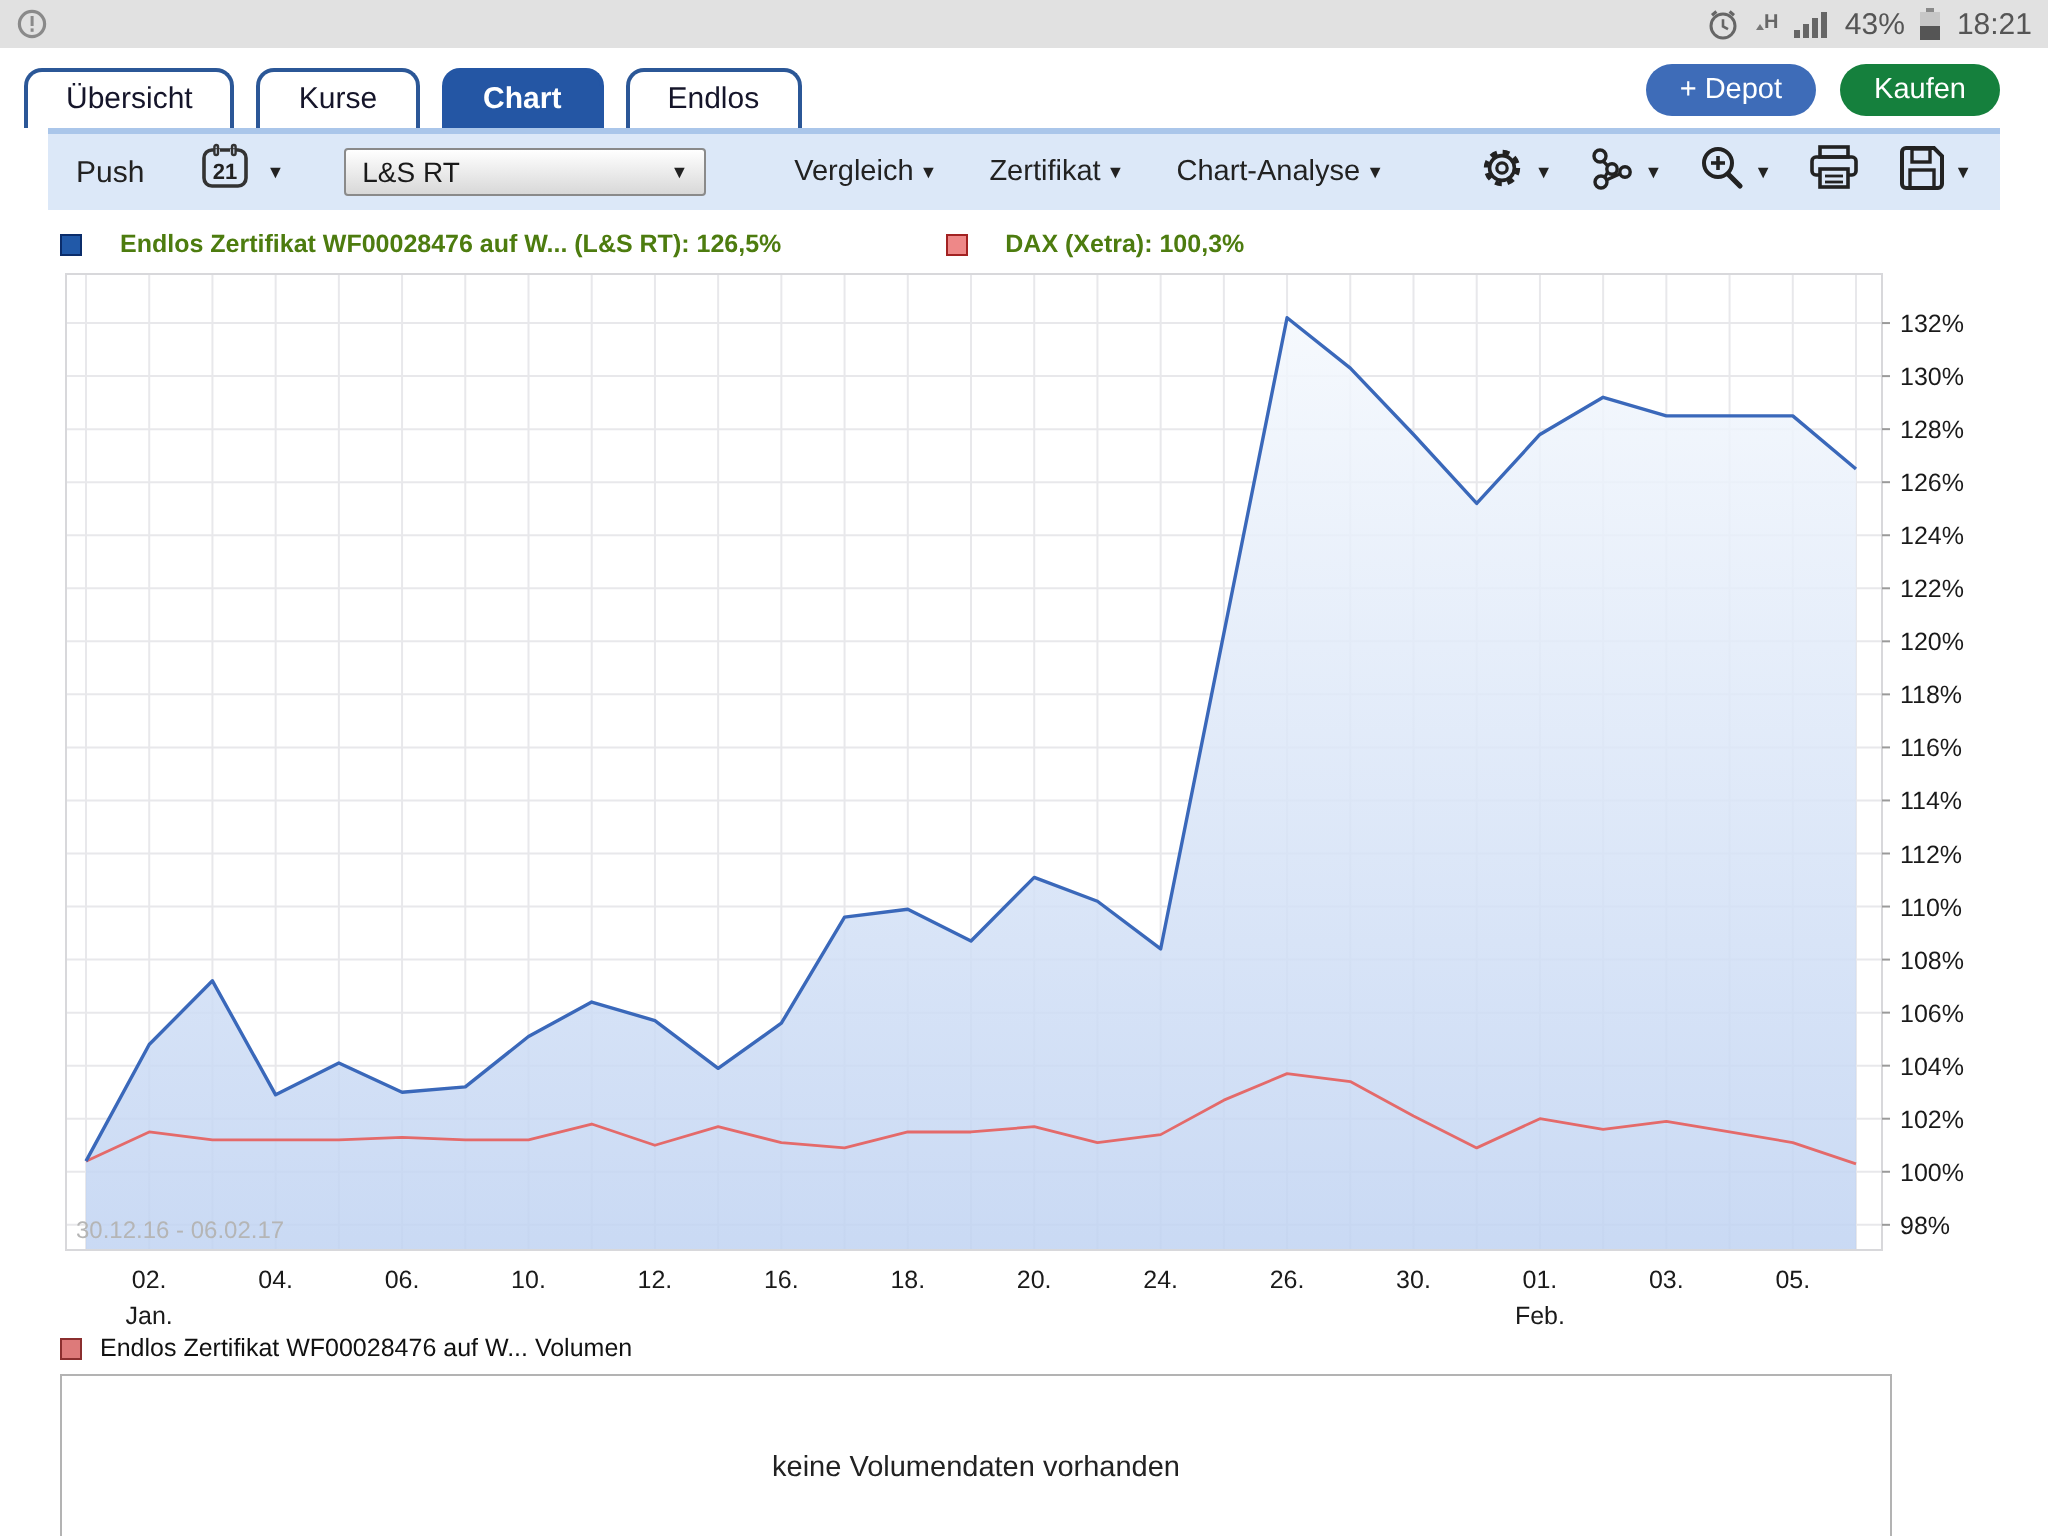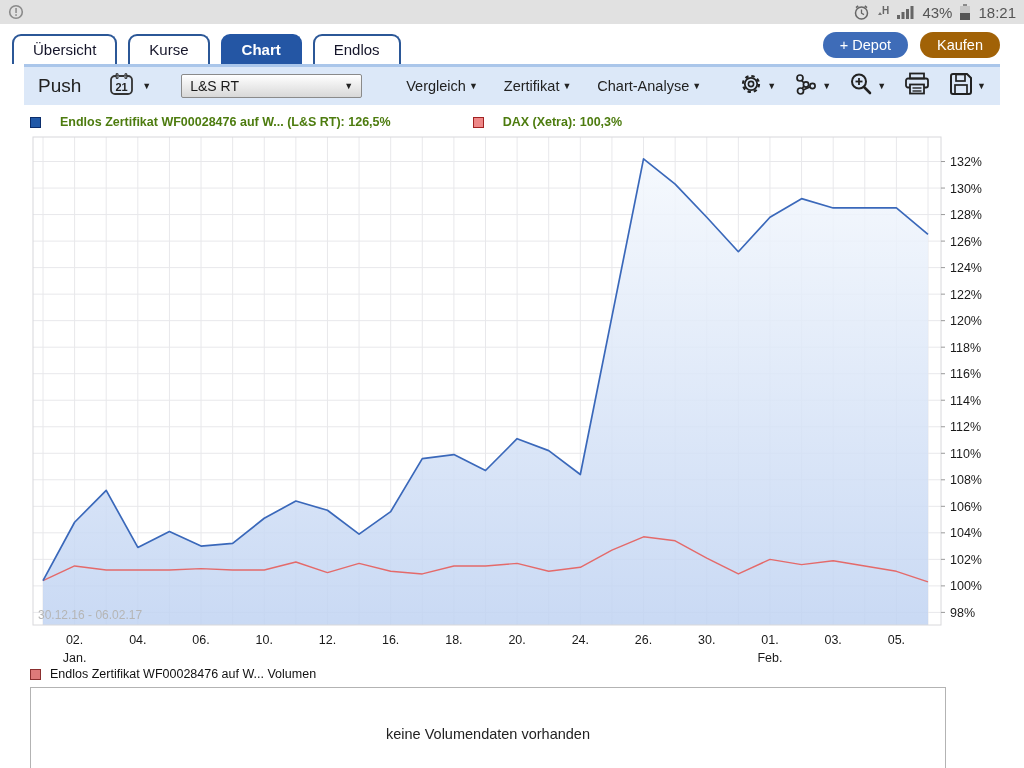--- a/index.html
+++ b/index.html
@@ -16,27 +16,27 @@
   .top-row { display:flex; justify-content:space-between; align-items:flex-end;
              padding:7px 24px 0 12px; height:40px; }
   .tabs { display:flex; gap:11px; }
   .tab { border:2px solid #2b5797; border-bottom:none; border-radius:9px 9px 0 0;
          background:#fff; padding:5px 19px 6px; font-size:15px; color:#15152a; cursor:pointer; }
   .tab.active { background:#2456a4; border-color:#2456a4; color:#fff; font-weight:bold; }
   .hdr-buttons { display:flex; gap:12px; margin-bottom:6px; }
   .pill { border:none; border-radius:14px; padding:5px 17px; font-size:14.5px;
           color:#fff; cursor:pointer; font-family:inherit; }
   .pill.depot { background:#3e6cb8; }
-  .pill.buy   { background:#a16207; }
+  .pill.buy   { background:#15803d; }
   .tab-underline { margin:0 24px; height:3px; background:#aac6ea; }
 
   
   .toolbar { margin:0 24px; background:#dce8f8; height:38px; display:flex;
              align-items:center; padding:0 14px; }
-  .toolbar .label { font-size:19px; color:#222; }
+  .toolbar .label { font-size:15px; color:#222; }
   .tb-group { display:flex; align-items:center; gap:4px; cursor:pointer; }
   .caret { font-size:9px; color:#222; margin-left:3px; }
   .select-box { width:181px; height:24px; margin-left:30px; border:1px solid #8a8a8a;
                 border-radius:2px; background:linear-gradient(#ffffff,#d8d8d8);
                 display:flex; align-items:center; justify-content:space-between;
                 padding:0 8px; font-size:14px; cursor:pointer;gap:10px; }
   .menu-item { font-size:14.5px; color:#222; display:flex; align-items:center; cursor:pointer; }
   .spacer1 { width:44px; } .menu-gap { width:26px; } .icon-gap { width:17px; }
   .grow { flex:1; }
   .tool-icon { display:flex; align-items:center; cursor:pointer; }

